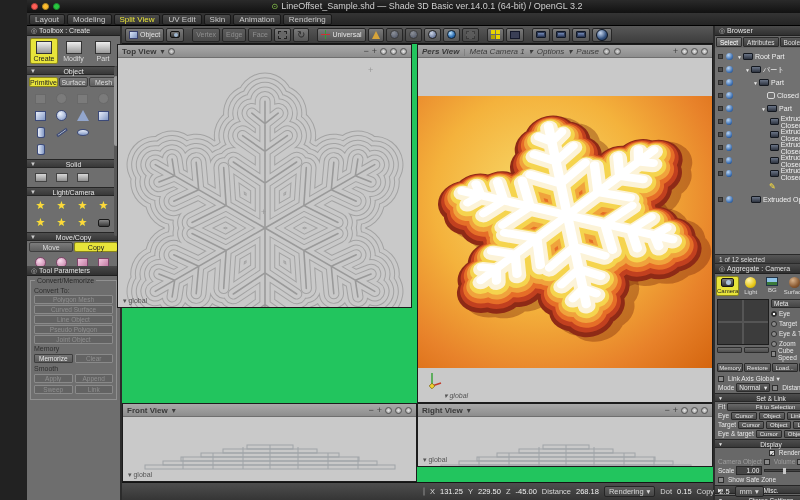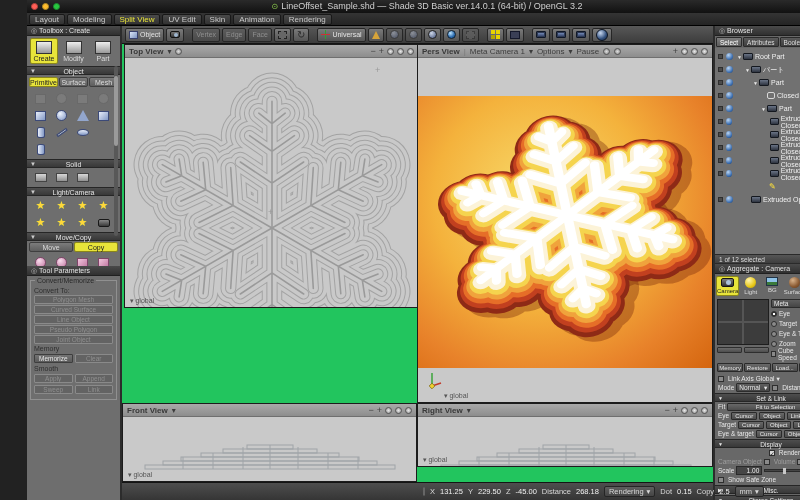--- a/index.html
+++ b/index.html
@@ -111,22 +111,22 @@
     font-size:7px; color:#2a2a2a; padding:0 2px; }
   .plabel { font-size:7px; color:#2e2e2e; margin:1px 0; }
   .pbtn { display:block; width:100%; height:9px; font-size:6.5px; text-align:center; line-height:8px;
     border:1px solid #8a8a8a; background:#636363; color:#8f8f8f; margin:1px 0; border-radius:1px; }
   .pbtn.on { color:#e8e8e8; background:linear-gradient(#747474,#5a5a5a); border-color:#3e3e3e;}
   .pduo { display:flex; gap:2px; }
   .pduo .pbtn{flex:1;}
 
   
   .vp { position:absolute; background:#c9c9c9; border:1px solid #1c1c1c; overflow:hidden; }
-  .vp-top   { left:97px; top:44px;  width:295px; height:264px; }
-  .vp-pers  { left:390px;top:44px;  width:296px; height:359px; }
+  .vp-top   { left:90px; top:44px;  width:295px; height:264px; }
+  .vp-pers  { left:390px;top:44px;  width:296px; height:359px;font-style:italic; }
   .vp-front { left:95px; top:403px; width:295px; height:79px; }
   .vp-right { left:390px;top:403px; width:296px; height:64px; }
   .vphdr { height:13px; background:linear-gradient(#a9a9a9,#8d8d8d); border-bottom:1px solid #6f6f6f;
     display:flex; align-items:center; font-size:8px; color:#3c3c3c; padding:0 4px; gap:4px; }
   .vphdr .vtitle{ font-weight:bold; color:#383838;}
   .vphdr .sep{color:#777;}
   .vphdr .hgear{width:7px;height:7px;border-radius:50%;border:1px solid #555;background:radial-gradient(#ddd,#888);}
   .vpzoom { margin-left:auto; display:flex; align-items:center; gap:3px; color:#444; font-size:9px;}
   .vpzoom .zi{width:7px;height:7px;border-radius:50%;border:1px solid #555;background:radial-gradient(#e8e8e8,#909090);}
   .vglobal { position:absolute; left:5px; bottom:2px; font-size:7px; color:#555; }

